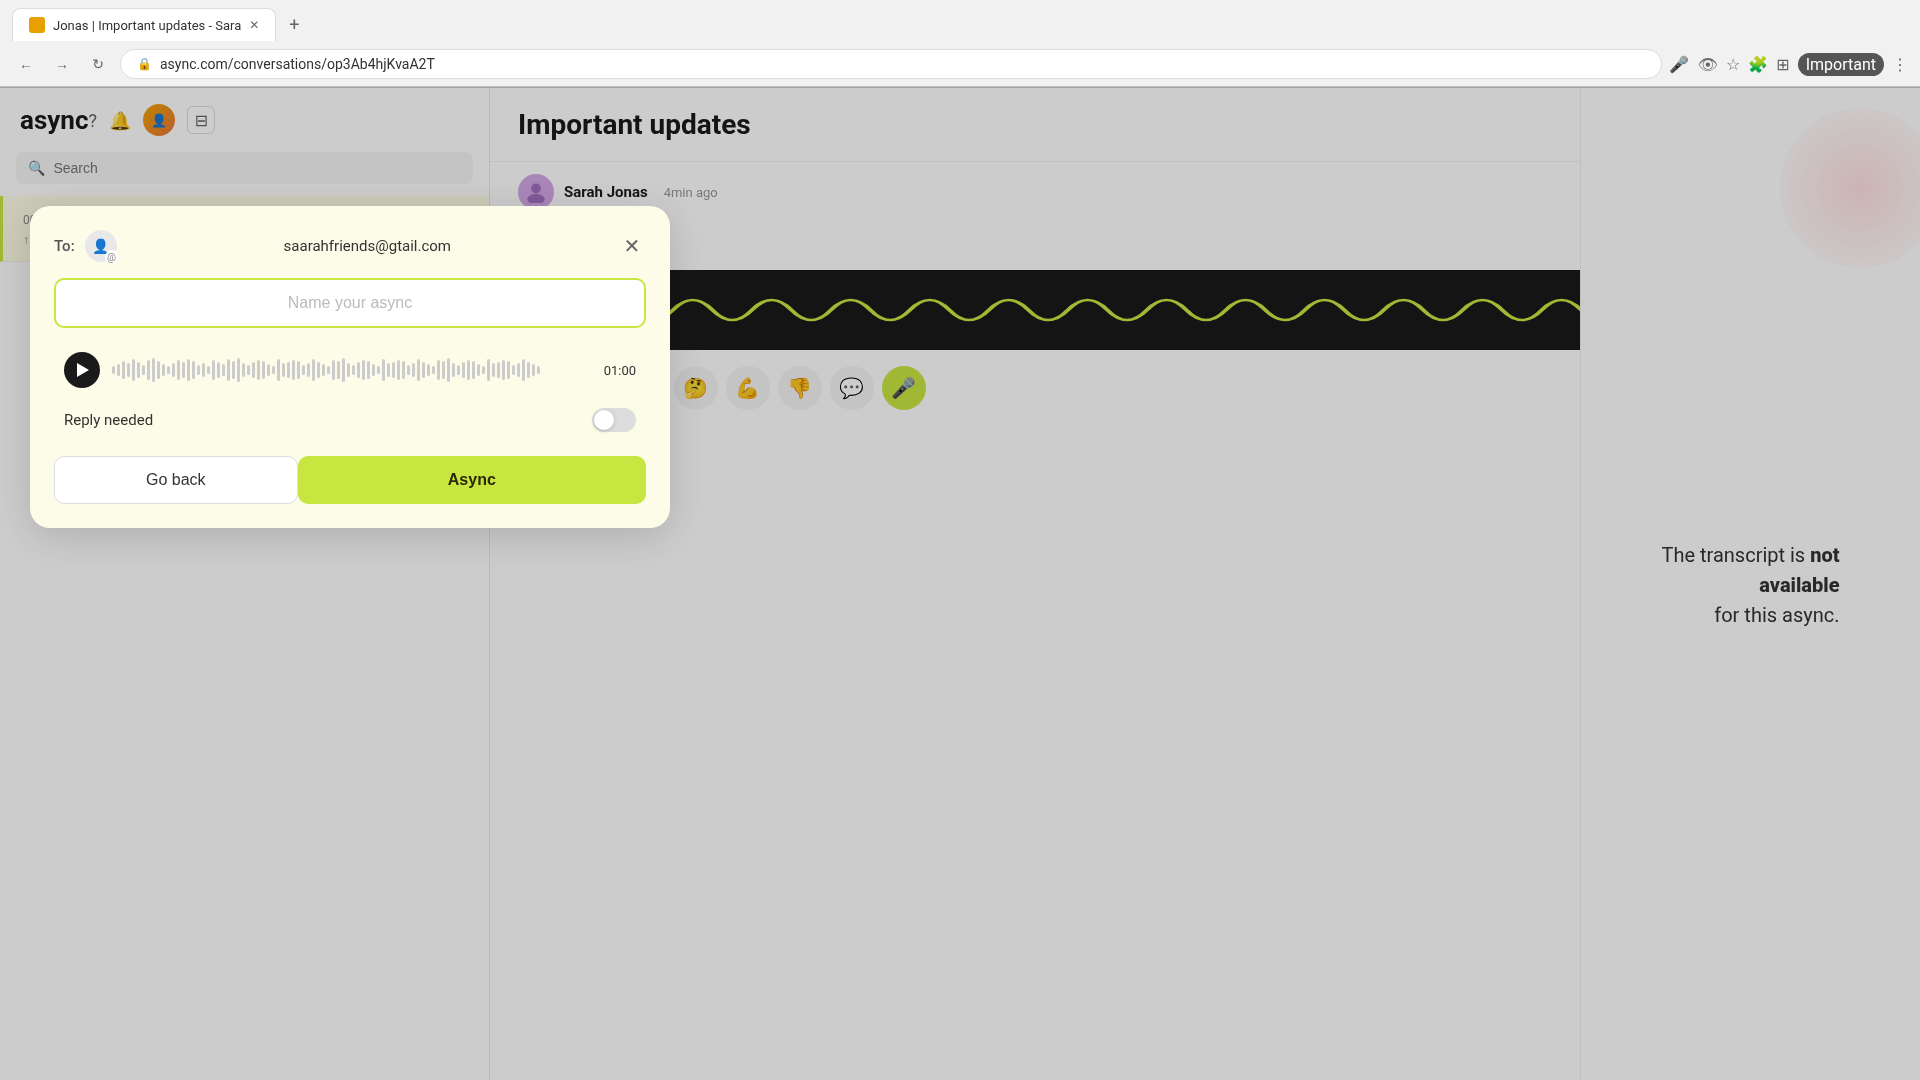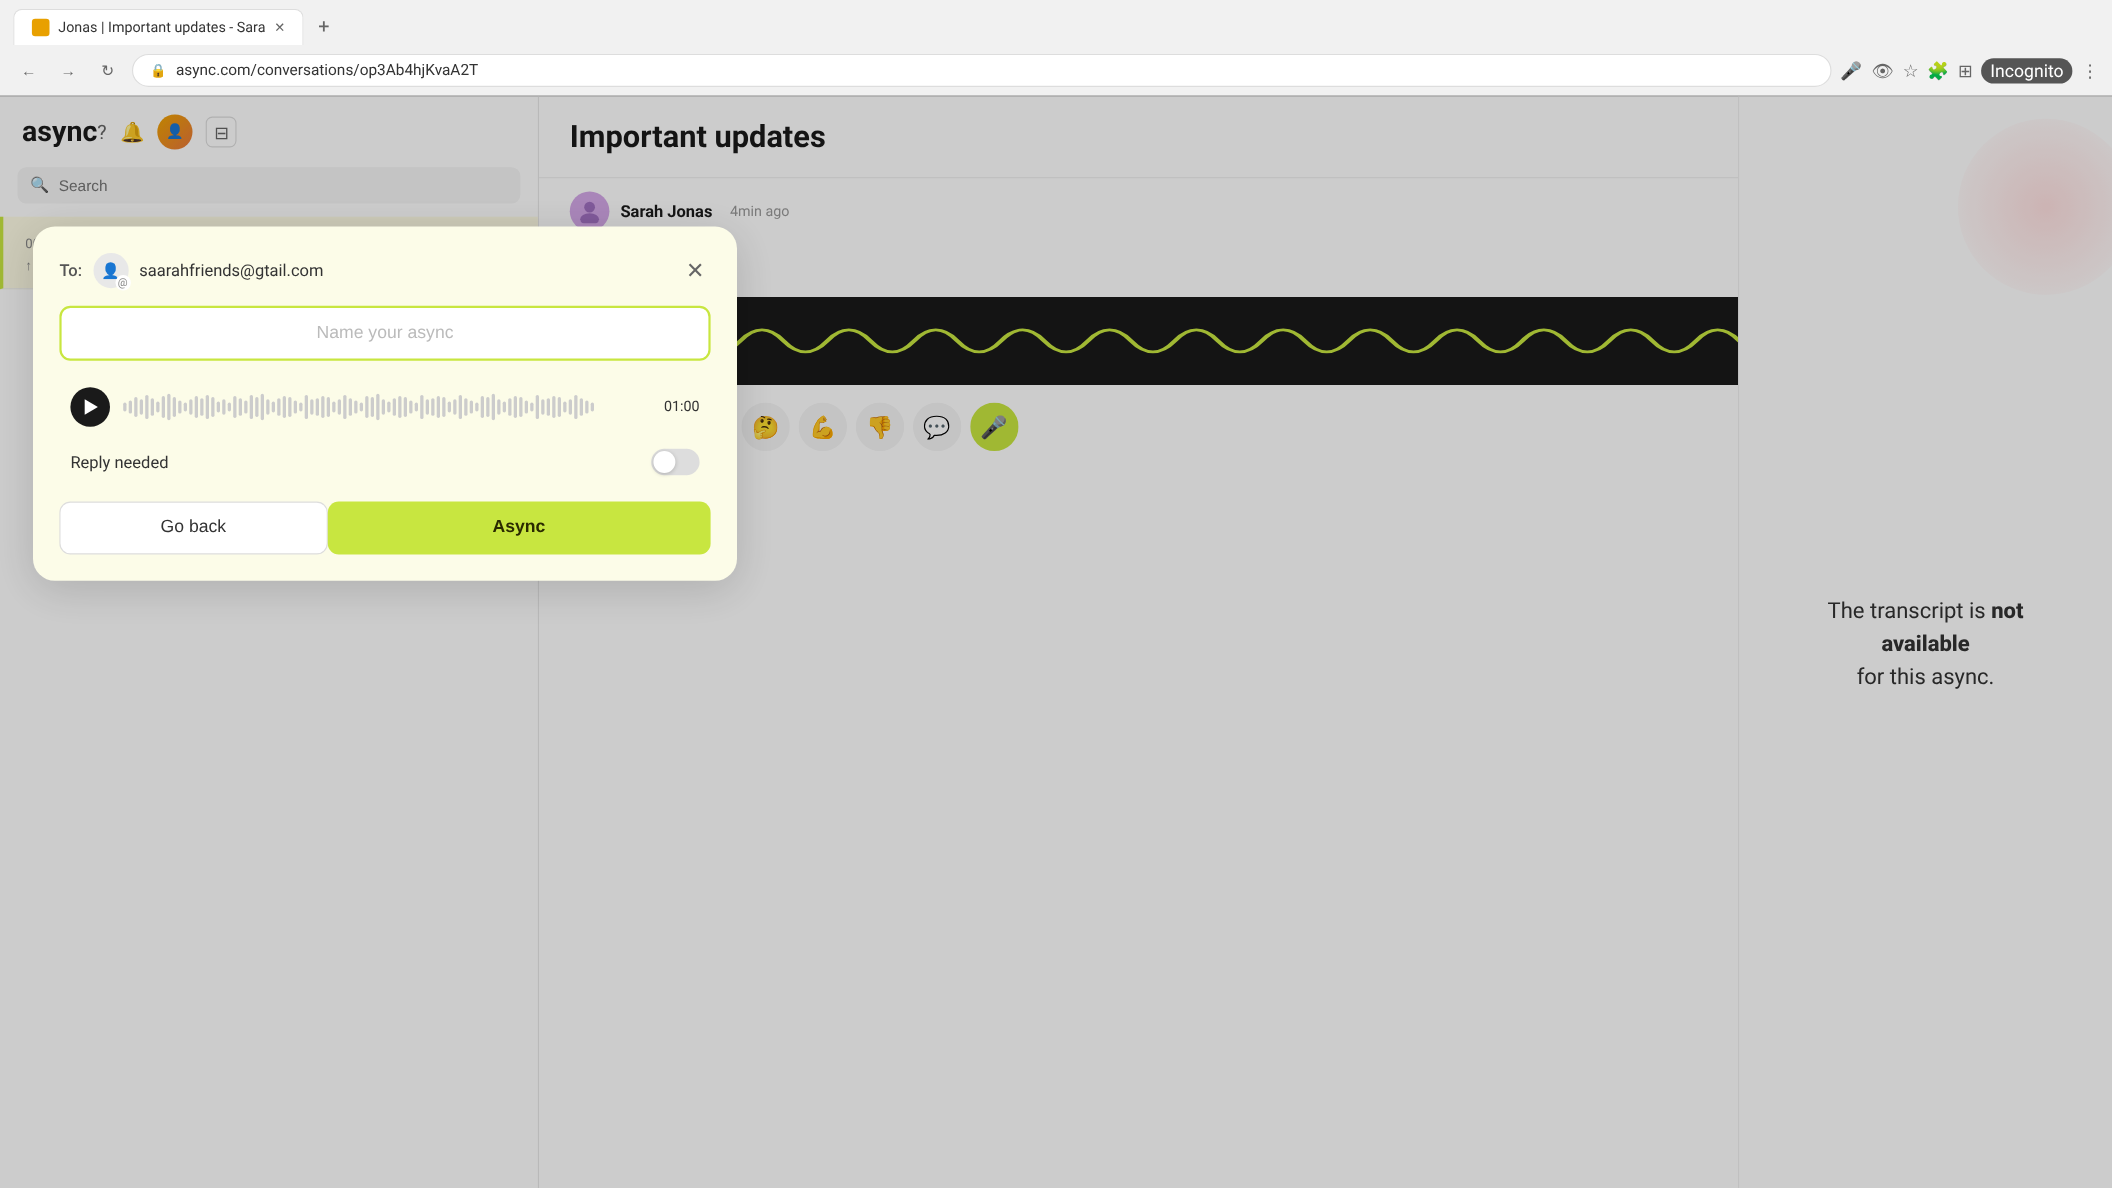--- a/index.html
+++ b/index.html
@@ -395,21 +395,21 @@
       width: 340px;
       border-left: 1px solid #f0f0f0;
       display: flex;
       flex-direction: column;
       align-items: center;
       justify-content: center;
       padding: 40px;
       background: white;
     }
     .transcript-unavailable {
-      text-align: center;
+      text-align: right;
       font-size: 20px;
       color: #333;
       line-height: 1.5;
     }
     .transcript-unavailable strong { font-weight: 800; }
 
     
     .pink-blob {
       position: absolute;
       right: -20px;
@@ -477,20 +477,21 @@
       width: 14px;
       height: 14px;
       display: flex;
       align-items: center;
       justify-content: center;
     }
     .to-email {
       font-size: 15px;
       color: #333;
       flex: 1;
+      text-align: center;
     }
     .close-btn {
       width: 28px;
       height: 28px;
       display: flex;
       align-items: center;
       justify-content: center;
       cursor: pointer;
       color: #666;
       font-size: 20px;
@@ -643,21 +644,21 @@
     <div class="address-bar">
       <span class="lock-icon">🔒</span>
       <span>async.com/conversations/op3Ab4hjKvaA2T</span>
     </div>
     <div class="nav-icons">
       <span>🎤</span>
       <span>👁</span>
       <span>☆</span>
       <span>🧩</span>
       <span>⊞</span>
-      <span class="incognito-badge">Incognito</span>
+      <span class="incognito-badge">Important</span>
       <span>⋮</span>
     </div>
   </div>
 </div>
 
 <div class="app-layout">
 
   <div class="sidebar">
     <div class="sidebar-header">
       <div class="logo">async</div>

